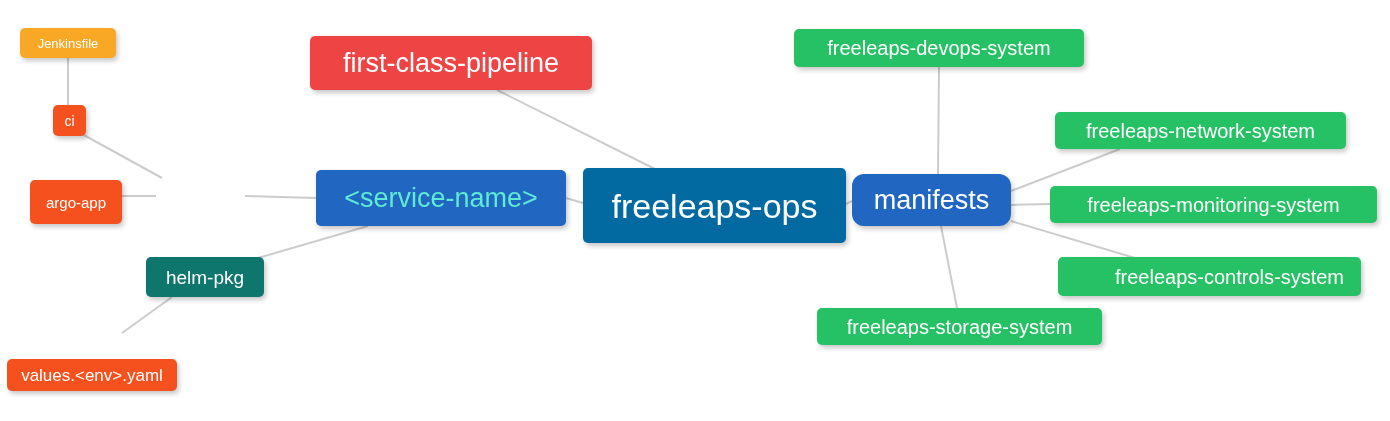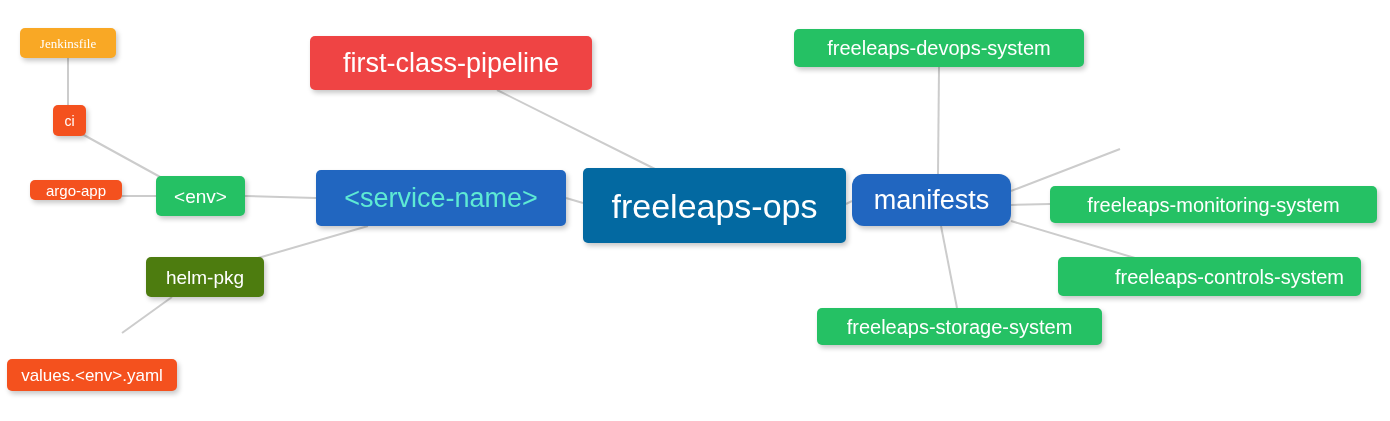--- a/index.html
+++ b/index.html
@@ -58,43 +58,43 @@
     </div>
     <div class="node" style="left: 310px; top: 36px; width: 282px; height: 54px; background: #ef4444; font-size: 27px; color: rgb(255, 255, 255);">
       <span>first-class-pipeline</span>
     </div>
     <div class="node" style="left: 316px; top: 170px; width: 250px; height: 56px; background: rgb(33, 102, 192); font-size: 27px; color: #5eead4;">
       <span>&lt;service-name&gt;</span>
     </div>
     <div class="node" style="left: 852px; top: 174px; width: 159px; height: 52px; background: rgb(33, 102, 192); font-size: 27px; color: rgb(255, 255, 255); border-radius: 12px;">
       <span>manifests</span>
     </div>
-    <div class="node" style="left: 156px; top: 176px; width: 89px; height: 40px; background: rgb(37, 193, 100); font-size: 19px; color: rgb(255, 255, 255);">
-      <span>&lt;env&gt;</span>
-    </div>
-    <div class="node" style="left: 146px; top: 257px; width: 118px; height: 40px; background: #4d7c0f; font-size: 19px; color: rgb(255, 255, 255); justify-content: center;">
+    <div class="node" style="left: 146px; top: 257px; width: 118px; height: 40px; background: #0f766e; font-size: 19px; color: rgb(255, 255, 255); justify-content: center;">
       <span>helm-pkg</span>
     </div>
     <div class="node" style="left: 794px; top: 29px; width: 290px; height: 38px; background: rgb(37, 193, 100); font-size: 20px; color: rgb(255, 255, 255); text-align: right;">
       <span>freeleaps-devops-system</span>
+    </div>
+    <div class="node" style="left: 1055px; top: 112px; width: 291px; height: 37px; background: rgb(37, 193, 100); font-size: 20px; color: rgb(255, 255, 255);">
+      <span>freeleaps-network-system</span>
     </div>
     <div class="node" style="left: 1050px; top: 186px; width: 327px; height: 37px; background: rgb(37, 193, 100); font-size: 20px; color: rgb(255, 255, 255);">
       <span>freeleaps-monitoring-system</span>
     </div>
     <div class="node" style="left: 1058px; top: 257px; width: 303px; height: 39px; background: rgb(37, 193, 100); font-size: 20px; color: rgb(255, 255, 255); padding-left: 40px;">
       <span>freeleaps-controls-system</span>
     </div>
     <div class="node" style="left: 817px; top: 308px; width: 285px; height: 37px; background: rgb(37, 193, 100); font-size: 20px; color: rgb(255, 255, 255);">
       <span>freeleaps-storage-system</span>
     </div>
-    <div class="node" style="left: 20px; top: 28px; width: 96px; height: 30px; background: rgb(249, 168, 37); font-size: 13px; color: rgb(255, 255, 255); font-family: Liberation Serif, serif;">
+    <div class="node" style="left: 20px; top: 28px; width: 96px; height: 30px; background: rgb(249, 168, 37); font-size: 13px; color: rgb(255, 255, 255);">
       <span>Jenkinsfile</span>
     </div>
     <div class="node" style="left: 53px; top: 105px; width: 33px; height: 31px; background: rgb(244, 81, 30); font-size: 14px; color: rgb(255, 255, 255);">
       <span>ci</span>
     </div>
-    <div class="node" style="left: 30px; top: 180px; width: 92px; height: 20px; background: rgb(244, 81, 30); font-size: 15px; color: rgb(255, 255, 255);">
+    <div class="node" style="left: 30px; top: 180px; width: 92px; height: 44px; background: rgb(244, 81, 30); font-size: 15px; color: rgb(255, 255, 255);">
       <span>argo-app</span>
     </div>
     <div class="node" style="left: 7px; top: 333px; width: 170px; height: 32px; background: rgb(244, 81, 30); font-size: 17px; color: rgb(255, 255, 255); margin-top: 26px;">
       <span>values.&lt;env&gt;.yaml</span>
     </div>
   </div>
 
 </body></html>

